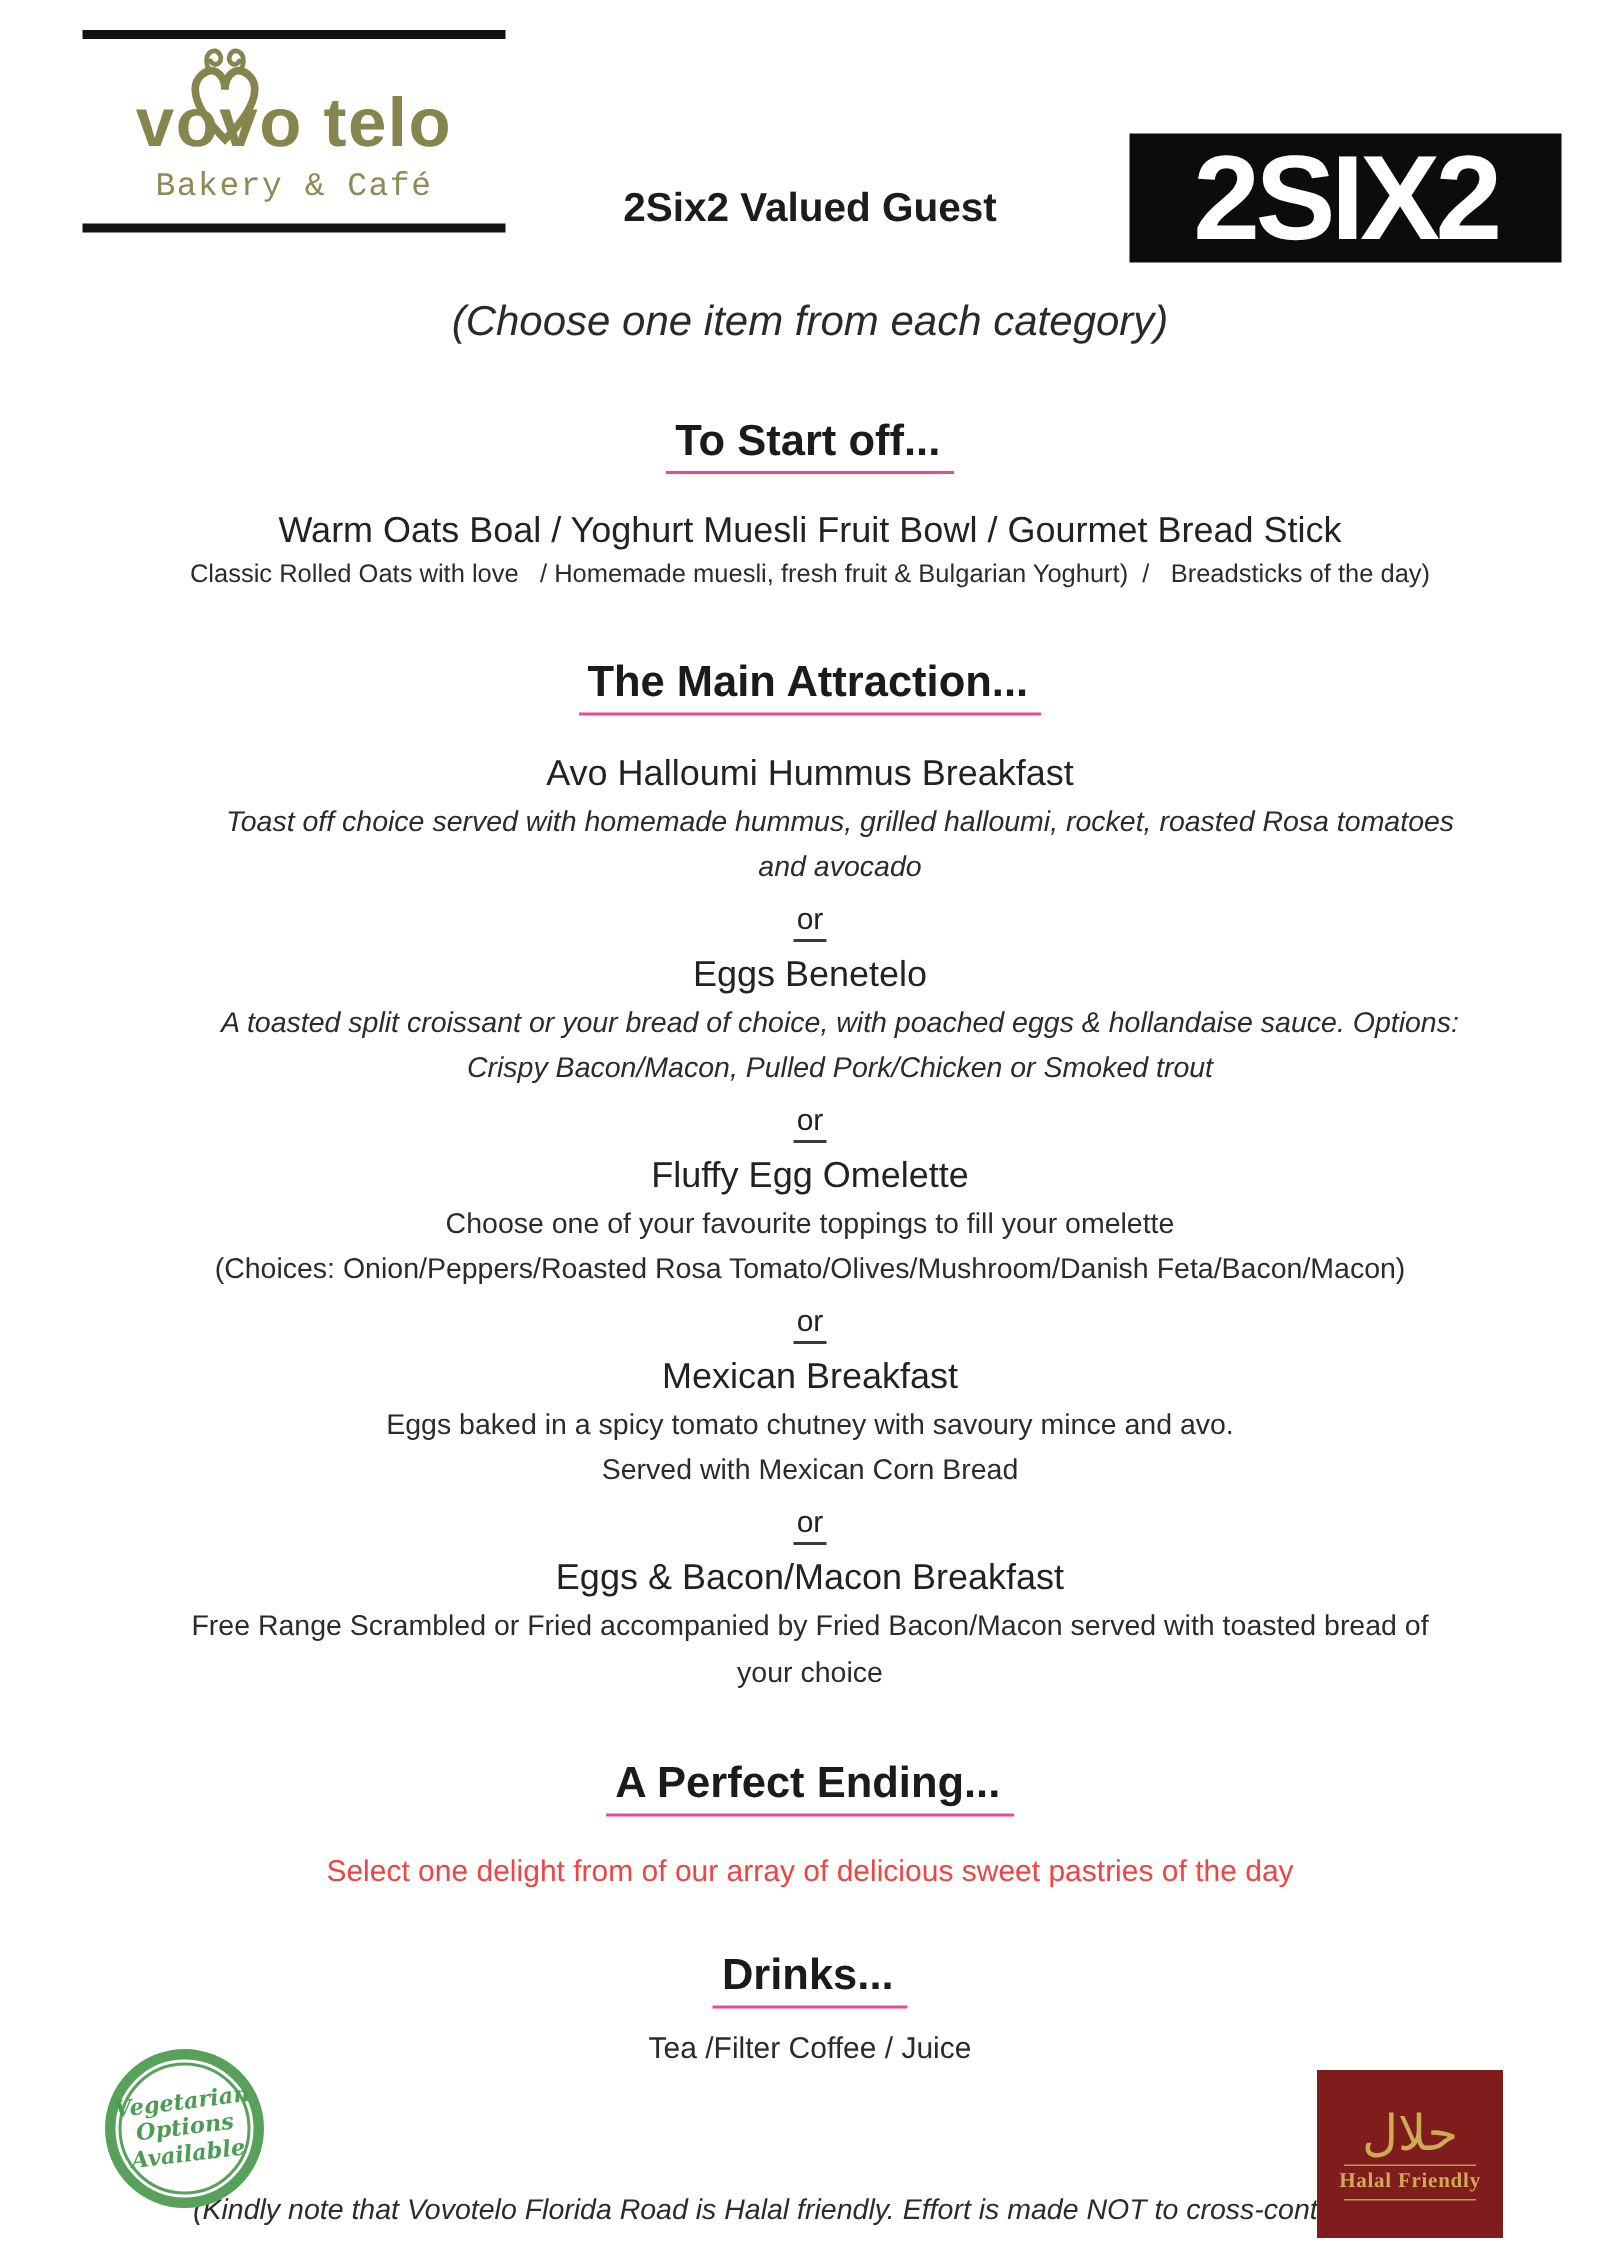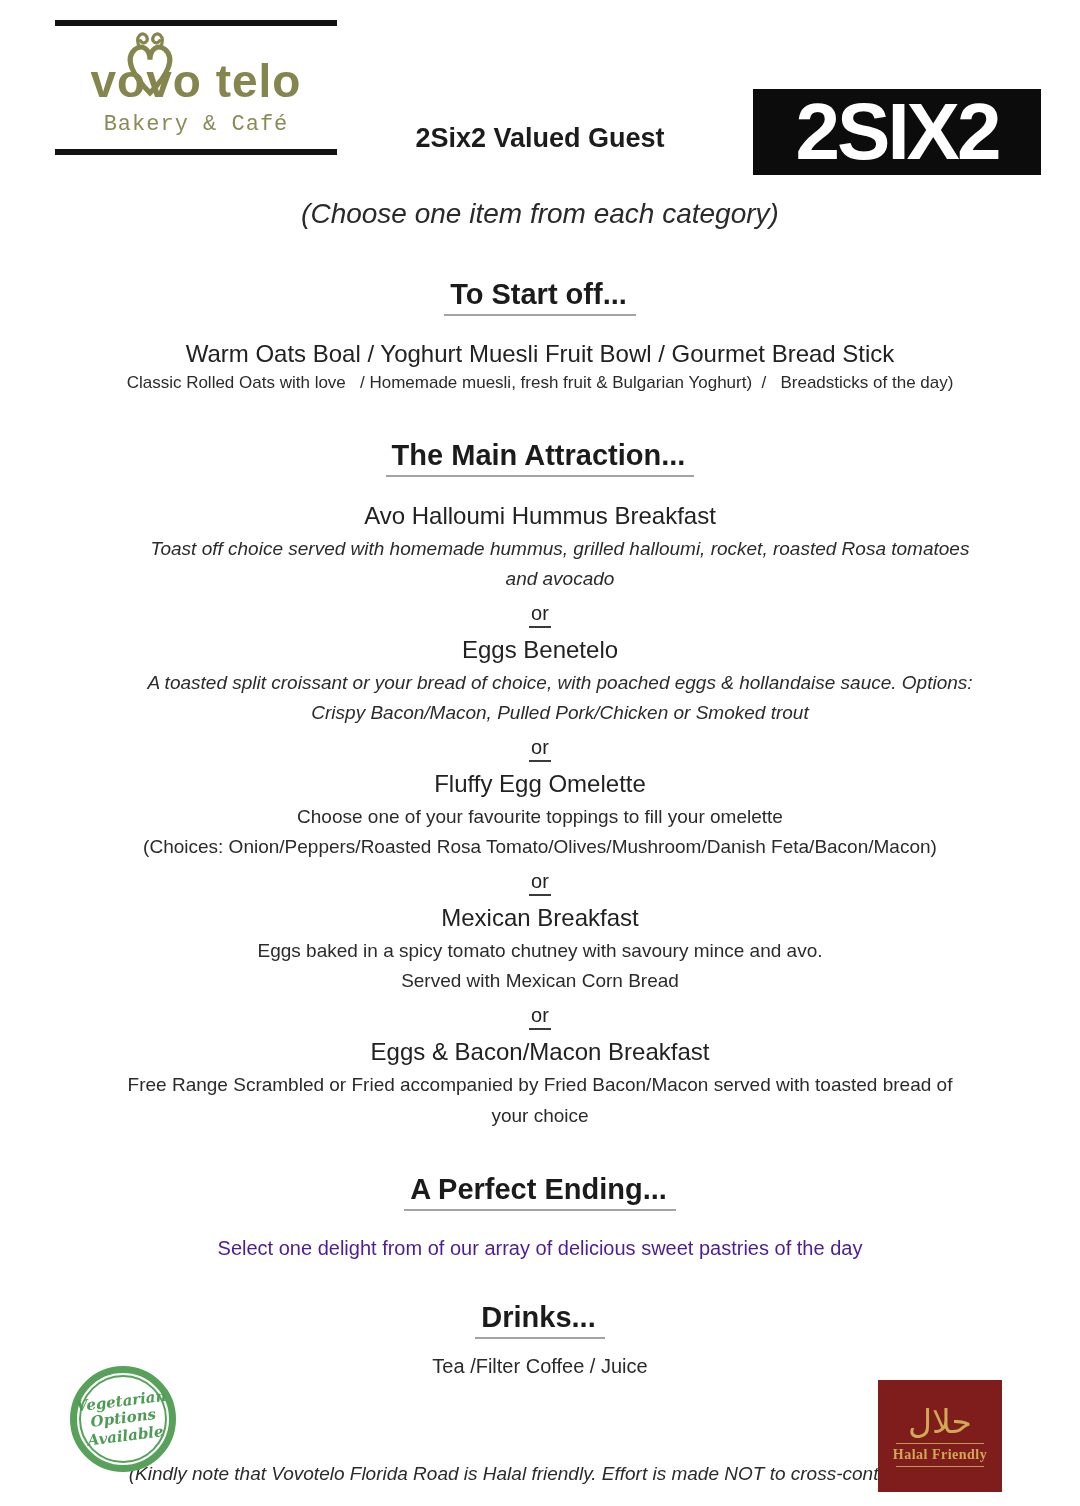--- a/index.html
+++ b/index.html
@@ -32,37 +32,37 @@
     background:#0c0c0c; color:#ffffff; display:flex; align-items:center; justify-content:center;
     font-size:80px; font-weight:900; letter-spacing:-3px; line-height:1;margin-top:33px;
   }
 
   
   .menu-body { position:absolute; left:0; top:182px; width:100%; text-align:center; }
   .menu-title { font-size:43px; font-weight:700; line-height:1.05; color:#1b1b1b; }
   .menu-subtitle { margin-top:16px; font-size:28px; font-style:italic; color:#2a2a2a; }
 
   .sec-h { font-size:29px; font-weight:700; line-height:1.1; color:#1b1b1b; }
-  .sec-h > span { display:inline-block; border-bottom:2px solid #a3a3a3; padding:0 9px 3px 6px;text-align:center; }
+  .sec-h > span { display:inline-block; border-bottom:2px solid #ec4899; padding:0 9px 3px 6px;text-align:center; }
   .sec-start { margin-top:49px; }
   .sec-main  { margin-top:47px; }
   .sec-end   { margin-top:46px; }
   .sec-drinks{ margin-top:42px; }
 
   .start-item { margin-top:24px; font-size:24px; color:#222; }
   .start-detail { margin-top:5px; font-size:17px; color:#2b2b2b; white-space:pre-wrap; }
 
   .item-name { margin-top:8px; font-size:24px; color:#222; line-height:1.2; }
   .item-name.first { margin-top:25px; }
   .item-desc { margin-top:5px; font-size:19px; line-height:1.35; color:#2b2b2b; }
   .item-desc.it { font-style:italic;padding-left:40px; }
   .or-sep { margin:10px auto 0 auto; font-size:20px; color:#222; }
   .or-sep > span { display:inline-block; border-bottom:2px solid #3a3a3a; padding:0 2px 1px 2px; }
 
-  .ending-detail { margin-top:26px; font-size:20px; color:#4c1d95;text-align:center; }
+  .ending-detail { margin-top:26px; font-size:20px; color:#ef4444;text-align:center; }
   .drinks-item { margin-top:16px; font-size:20px; color:#2b2b2b; white-space:pre-wrap; }
 
   .footer-note { margin-top:30px; font-size:19px; font-style:italic; line-height:1.4; color:#2b2b2b; white-space:pre-wrap; }
 
   
   .veg-badge {
     position:absolute; left:70px; top:1366px; width:106px; height:106px;
     border:7px solid #58a15b; border-radius:50%; box-sizing:border-box;
     display:flex; align-items:center; justify-content:center; background:#fff;
   }

